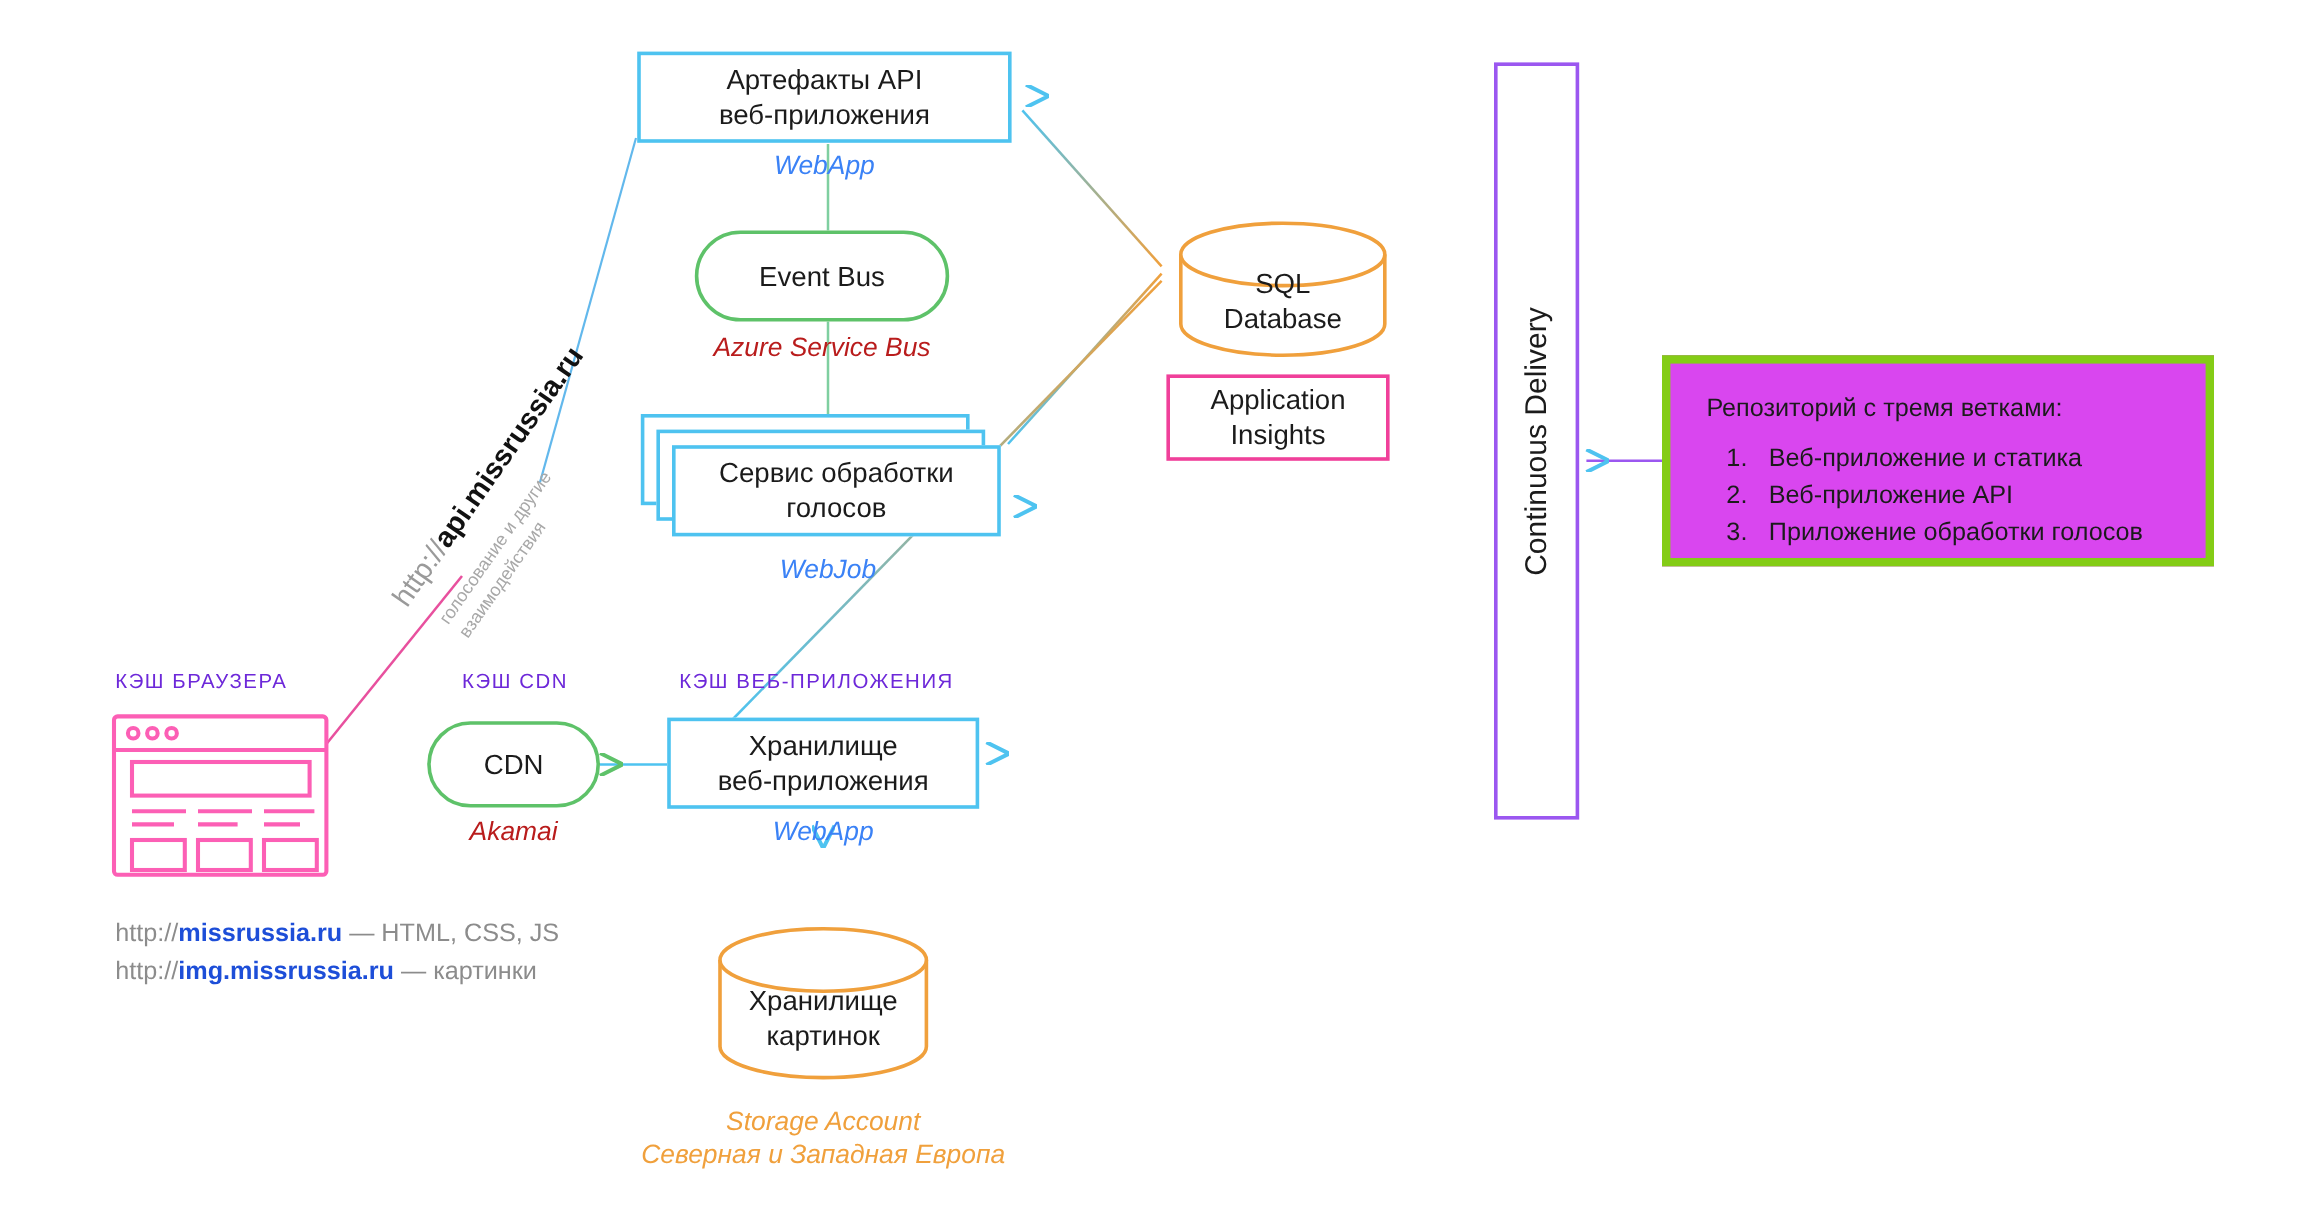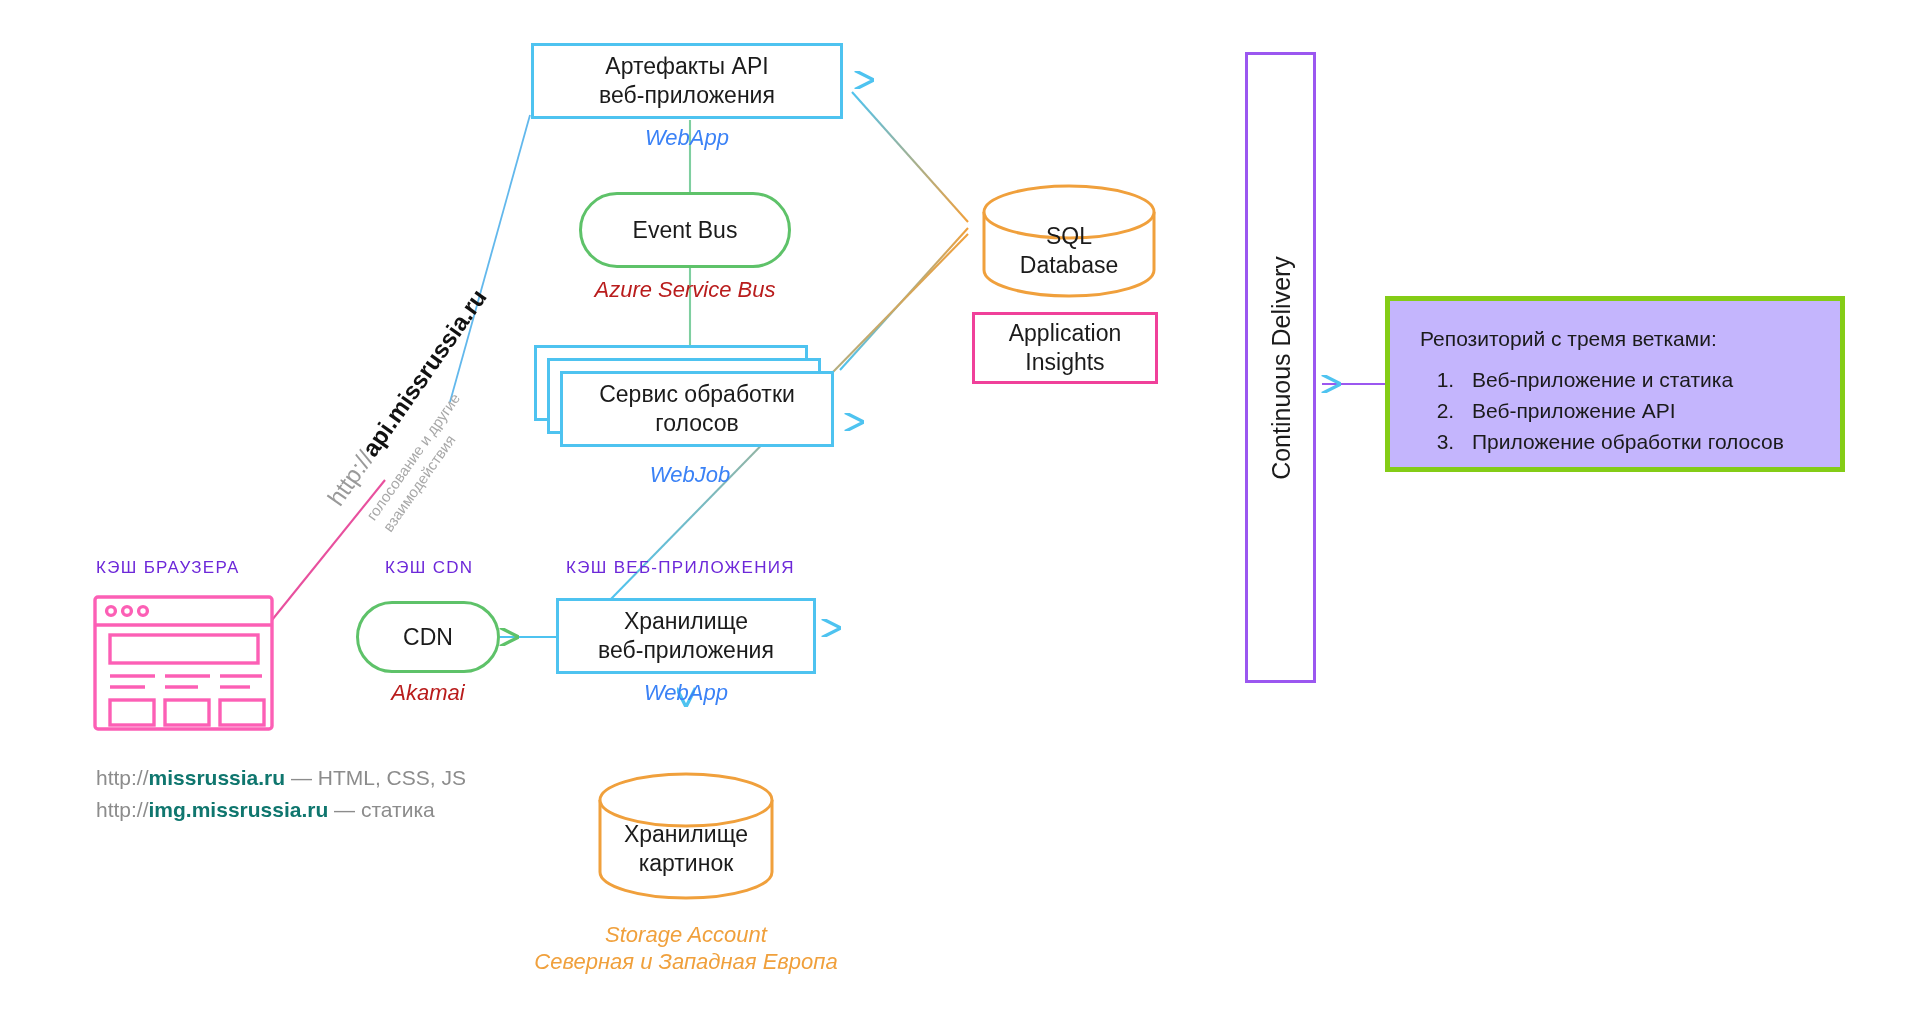--- a/index.html
+++ b/index.html
@@ -20,28 +20,28 @@
   .cap-blue{color:#3b82f6;}
   .cap-green{color:#b91c1c;}
   .cap-orange{color:#f0a03c;}
 
   .secttl{position:absolute;font-size:17px;letter-spacing:1.3px;color:#6d28d9;white-space:nowrap;}
 
   .cd-bar{position:absolute;border:3px solid #9b57f0;background:#fff;}
   .cd-bar span{position:absolute;left:50%;top:50%;transform:translate(-50%,-50%) rotate(-90deg);
                white-space:nowrap;font-size:25px;color:#1b1b1b;}
 
-  .repo{position:absolute;border:5px solid #84cc16;background:#c4b5fd;box-sizing:border-box;
+  .repo{position:absolute;border:7px solid #84cc16;background:#d946ef;box-sizing:border-box;
         padding:26px 30px 22px 30px;}
   .repo .rt{font-size:21px;margin-bottom:14px;}
   .repo ol{margin:0;padding:0 0 0 40px;font-size:21px;line-height:1.47;}
   .repo ol li{padding-left:12px;}
 
   .urls{position:absolute;font-size:21px;line-height:1.5;color:#8c8c8c;white-space:nowrap;}
-  .urls b{color:#0f766e;font-weight:700;}
+  .urls b{color:#1d4ed8;font-weight:700;}
 
   .diag{position:absolute;transform-origin:0 0;white-space:nowrap;}
   .diag .d1{font-size:24px;color:#9a9a9a;font-weight:400;}
   .diag .d1 b{color:#111;font-weight:700;}
   .diag .d2{font-size:15px;color:#a8a8a8;line-height:1.35;}
 
   .stack{position:absolute;}
   .stack .sh{position:absolute;border:3px solid #4ec3f0;background:#fff;box-sizing:border-box;}
 </style>
 </head>
@@ -221,21 +221,21 @@
     </div>
   </div>
   <div class="cap cap-orange" style="left:486px;top:922px;width:400px;font-size:22px;">Storage Account</div>
   <div class="cap cap-orange" style="left:486px;top:949px;width:400px;font-size:22px;">Северная и Западная Европа</div>
 
   <div class="urls" style="left:96px;top:762px;">
     <div>
       <span>http://</span><b>missrussia.ru</b><span> — HTML, CSS, JS</span>
     </div>
     <div>
-      <span>http://</span><b>img.missrussia.ru</b><span> — статика</span>
+      <span>http://</span><b>img.missrussia.ru</b><span> — картинки</span>
     </div>
   </div>
 
   <div class="diag" style="left:322px;top:495px;transform:rotate(-55deg);">
     <div class="d1">
       <span>http://</span><b>api.missrussia.ru</b>
     </div>
   </div>
   <div class="diag" style="left:362px;top:513px;transform:rotate(-55deg);">
     <div class="d2">голосование и другие</div>

